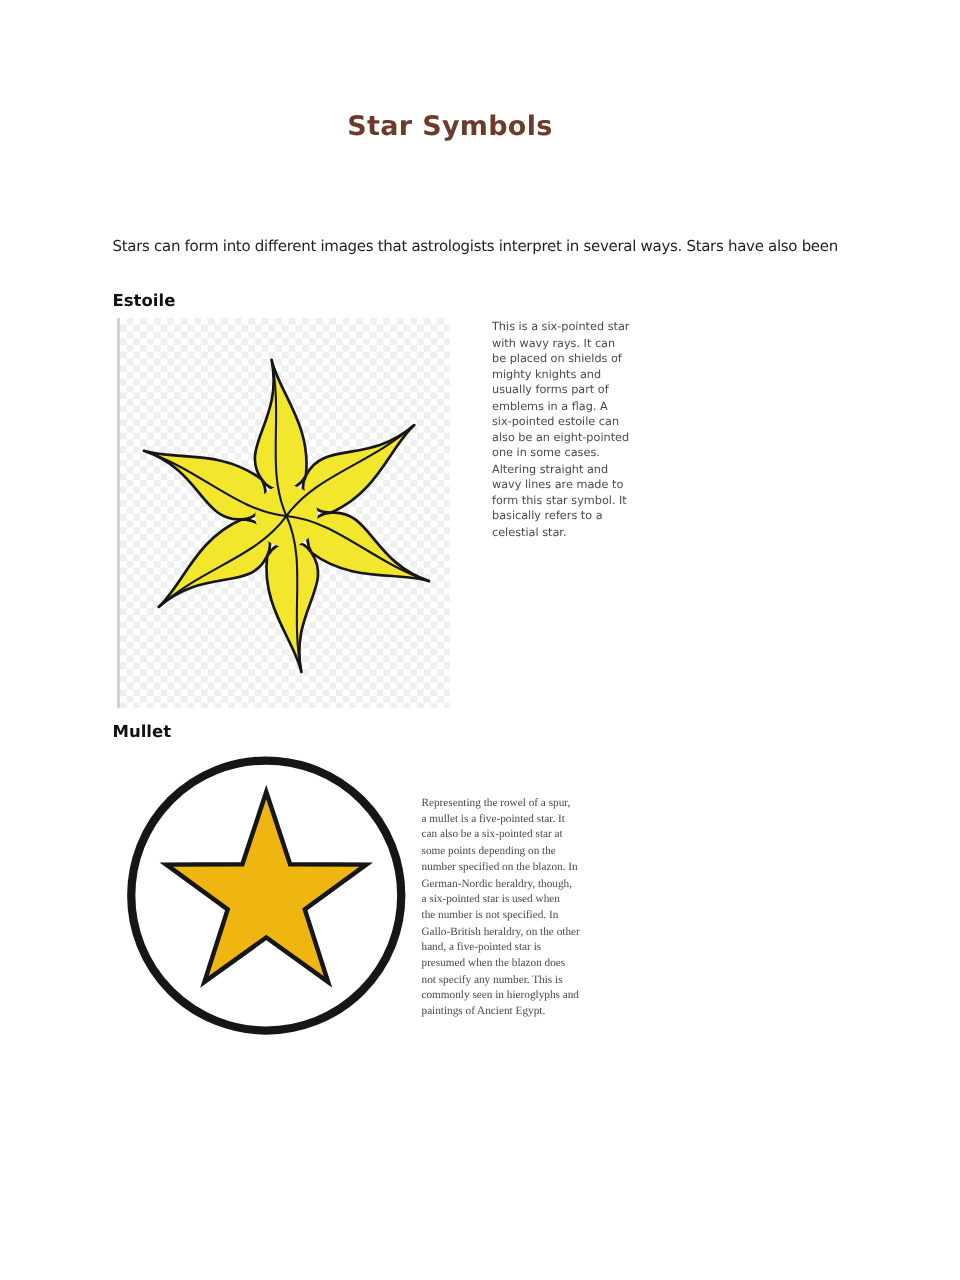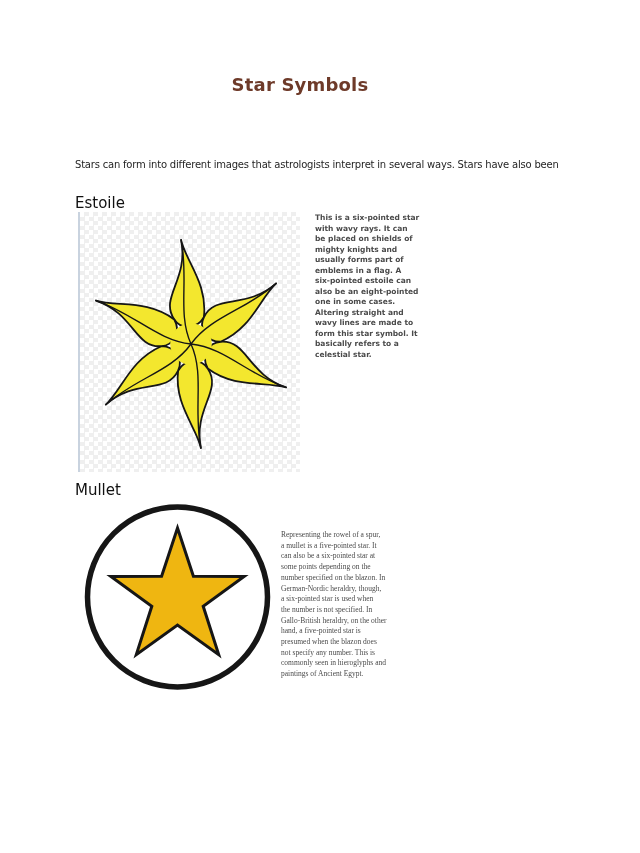--- a/index.html
+++ b/index.html
@@ -17,21 +17,21 @@
     color: #6e3a29; letter-spacing: 0.2px;
   }
 
   .intro {
     position: absolute; left: 75px; top: 121px; width: 520px;
     font-size: 10px; line-height: 16px; color: #1f1f1f; letter-spacing: -0.2px;
   }
   .intro div { white-space: nowrap; margin-top: 36px; }
 
   .section-heading {
-    position: absolute; font-size: 15px; font-weight: normal; color: #111111;
+    position: absolute; font-size: 11px; font-weight: bold; color: #111111;
   }
   .heading-estoile { left: 75px; top: 194px; }
   .heading-mullet  { left: 75px; top: 481px; }
 
   .figure-estoile {
     position: absolute; left: 78px; top: 212px; width: 222px; height: 260px;
     border-left: 2px solid #c9d3df;
     background: conic-gradient(#efefef 0 25%, #ffffff 0 50%, #efefef 0 75%, #ffffff 0) 0 0 / 9px 9px;
   }
   .figure-estoile svg { display: block; width: 100%; height: 100%; }
@@ -39,21 +39,21 @@
   .figure-mullet {
     position: absolute; left: 80px; top: 498px; width: 195px; height: 200px;
     background: #ffffff;
   }
   .figure-mullet svg { display: block; width: 100%; height: 100%; }
 
   .side-text {
     position: absolute; color: #4a4a4a; font-size: 7.5px;
   }
   .side-text div { white-space: nowrap; }
-  .text-estoile { left: 315px; top: 213px; width: 110px; line-height: 10.5px; font-weight: bold; }
+  .text-estoile { left: 328px; top: 213px; width: 110px; line-height: 10.5px; }
   .text-mullet  { left: 281px; top: 530px; width: 170px; line-height: 10.7px; font-family: Liberation Serif, serif; }
 </style>
 </head>
 <body>
 
 <div class="page">
 
   <h1 class="doc-title">Star Symbols</h1>
 
   <div class="intro">

